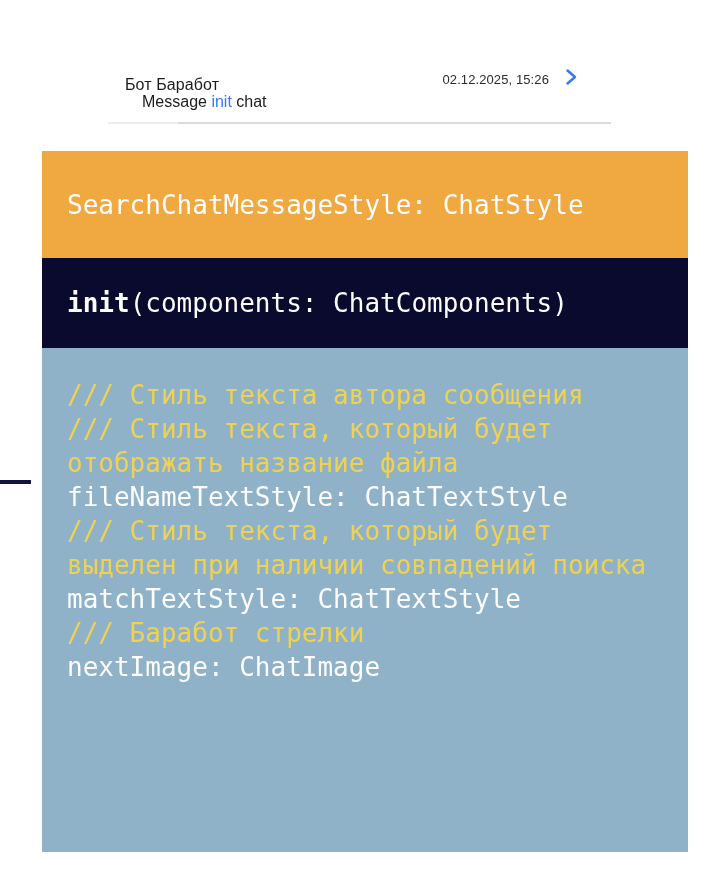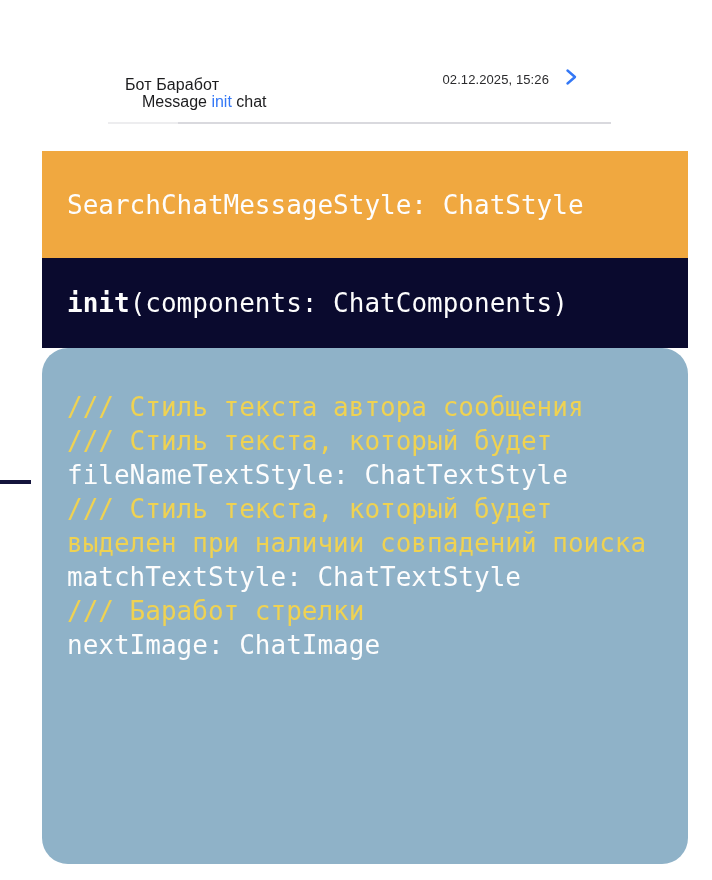--- a/index.html
+++ b/index.html
@@ -69,23 +69,22 @@
     background: var(--init-bg, #0a0a2e);
     display: flex; align-items: center;
     padding: 0 25px;
     font-size: 26px; color: var(--code-text, #fdfdfd);
     white-space: pre;
   }
   .panel-init .kw { font-weight: bold; }
   .panel-body {
     height: 474px;
     background: var(--body-bg, #8fb2c8);
-    padding: 42px 25px 0;
+    padding: 30px 25px 0;
     overflow: hidden;
-    border-radius: 26px;
   }
   .line {
     font-size: 26px; line-height: 34px;
     white-space: pre;
   }
   .line.comment { color: var(--comment-text, #efd252); }
   .line.code    { color: var(--code-text, #fdfdfd); }
 </style>
 </head>
 <body>
@@ -101,20 +100,21 @@
 </div>
 
 <div class="accent-line"></div>
 
 <div class="panel">
   <div class="panel-header">SearchChatMessageStyle: ChatStyle</div>
   <div class="panel-init"><span class="kw">init</span><span>(components: ChatComponents)</span></div>
   <div class="panel-body">
     <div class="line comment">/// Стиль текста автора сообщения</div>
     <div class="line comment">/// Стиль текста, который будет</div>
+    <div class="line comment">отображать название файла</div>
     <div class="line code">fileNameTextStyle: ChatTextStyle</div>
     <div class="line comment">/// Стиль текста, который будет</div>
     <div class="line comment">выделен при наличии совпадений поиска</div>
     <div class="line code">matchTextStyle: ChatTextStyle</div>
     <div class="line comment">/// Баработ стрелки</div>
     <div class="line code">nextImage: ChatImage</div>
   </div>
 </div>
 
 </body></html>

